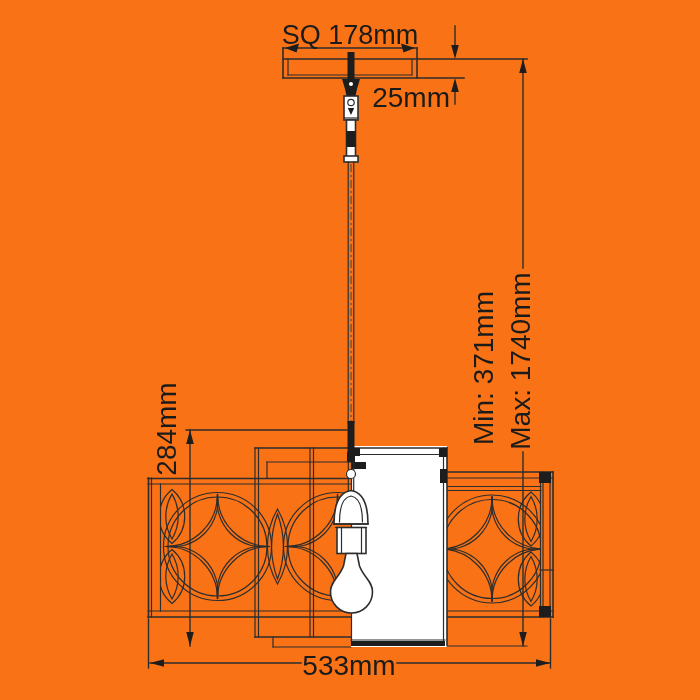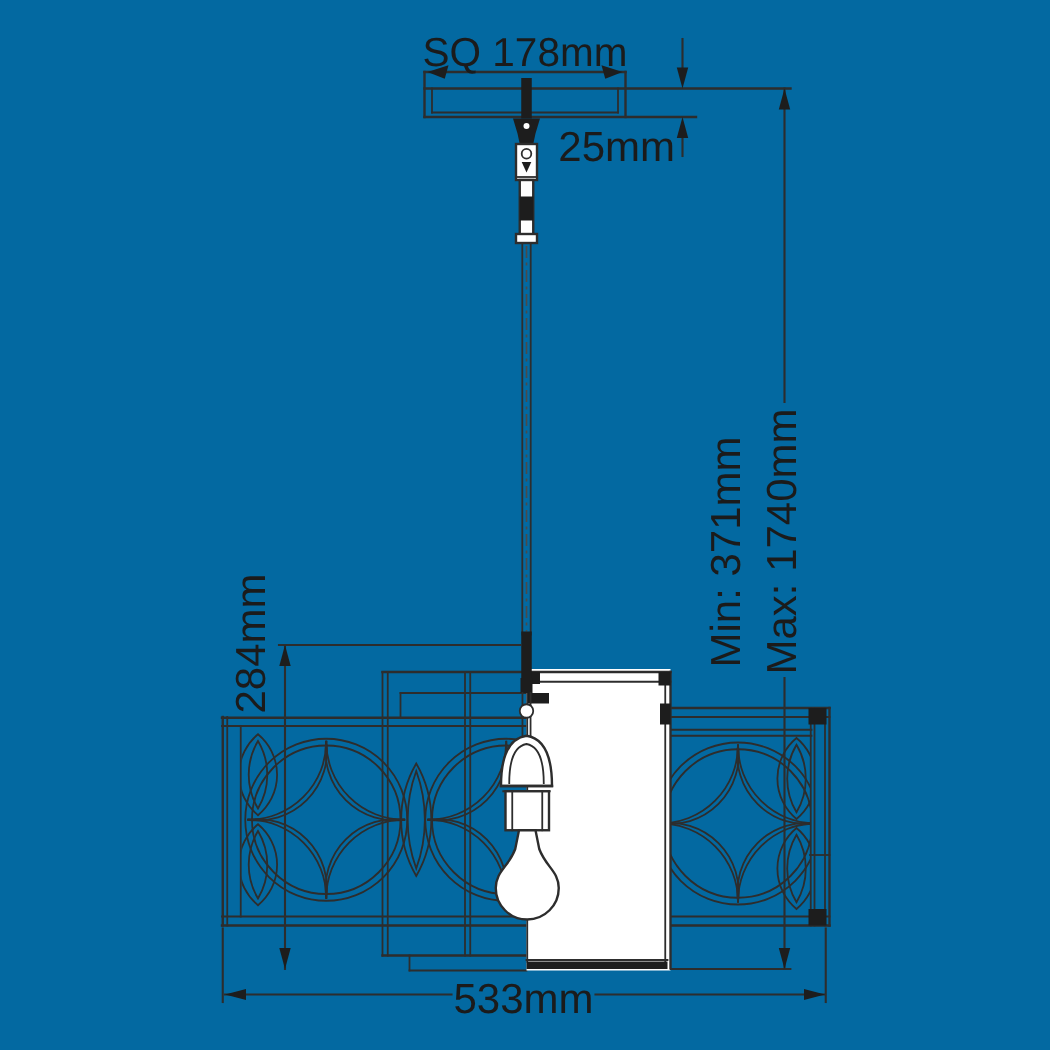--- a/index.html
+++ b/index.html
@@ -1,16 +1,16 @@
 <!DOCTYPE html>
 <html><head>
 <meta charset="utf-8">
 <style>
   html,body{margin:0;padding:0;background:#ffffff;}
-  .canvas{position:relative;width:700px;height:700px;background:#0369a1;overflow:hidden;}
+  .canvas{position:relative;width:700px;height:700px;background:#f97316;overflow:hidden;}
   svg{display:block;}
   .ln{stroke:#2d2d2d;stroke-width:1.6;fill:none;stroke-linecap:square;}
   .thin{stroke-width:1.2;}
   .dimln{stroke:#2d2d2d;stroke-width:1.4;fill:none;stroke-linecap:square;}
   .blk{fill:#1d1d1d;stroke:none;}
   .wht{fill:#ffffff;}
   .txt{font-family:"Liberation Sans","DejaVu Sans",sans-serif;font-size:28px;fill:#1b1b1b;}
   .txt-sm{font-size:27px;}
   .dash{stroke:#4a4a4a;stroke-width:1.1;fill:none;stroke-dasharray:8 3 2 3;}
 </style>

